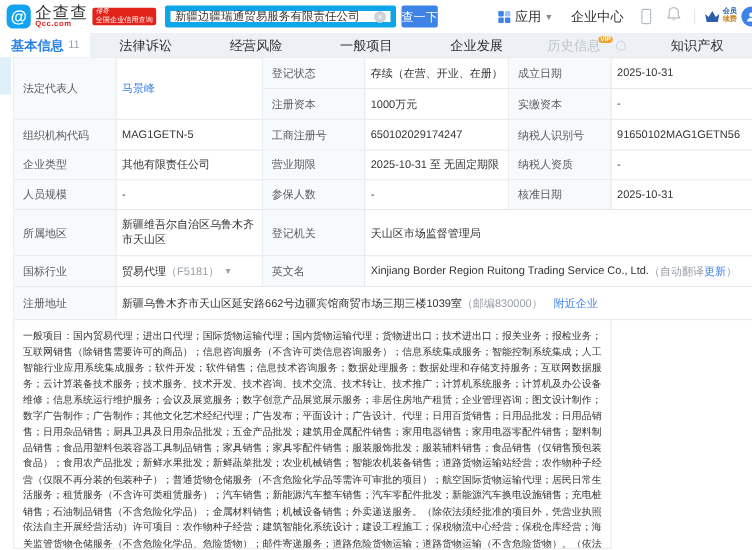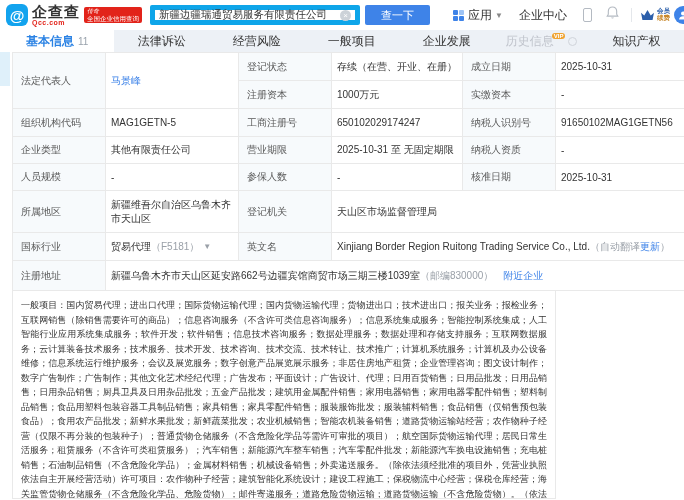--- a/index.html
+++ b/index.html
@@ -6,33 +6,33 @@
   html,body { width:684px; height:500px; overflow:hidden; background:#fff;
     font-family:"Liberation Sans","DejaVu Sans",sans-serif; color:#333; }
 
   
   .header { height:30px; display:flex; align-items:center; padding-left:6px;
     background:#fff; position:relative; }
   .logo-wrap { display:flex; align-items:center; }
   .logo-icon { width:22px; height:22px; border-radius:6px; background:#12a3ee; color:#fff;
     font-size:15px; font-weight:bold; display:flex; align-items:center; justify-content:center; }
   .brand-col { margin-left:4px; line-height:1; }
-  .brand-name { font-size:15px; font-weight:bold; color:#333; letter-spacing:1px; }
+  .brand-name { font-size:15px; font-weight:normal; color:#333; letter-spacing:1px; }
   .brand-domain { font-size:7px; color:#e2231a; font-weight:bold; letter-spacing:.5px; }
   .brand-badge { margin-left:4px; background:#e2231a; color:#fff; border-radius:2px;
     padding:1px 3px; line-height:1.1; }
   .badge-top { font-size:6px; display:block; font-style:italic; }
   .badge-main { font-size:6.5px; display:block; white-space:nowrap; }
   .search-box { margin-left:8px; width:210px; height:20px; border:5px solid #0ea5e9;
     border-radius:2px; display:flex; align-items:center; padding:0 4px; }
   .search-input { border:none; outline:none; flex:1; font-size:10.5px; color:#333;
     font-family:inherit; background:transparent; }
   .clear-icon { width:11px; height:11px; border-radius:50%; background:#ccd2d8; color:#fff;
     font-size:8px; line-height:11px; text-align:center; }
-  .search-btn { margin-left:5px; height:20px; padding:0 16px; background:#3e83e8; color:#fff;
+  .search-btn { margin-left:5px; height:20px; padding:0 0; background:#3e83e8; color:#fff;
     border:none; border-radius:2px; font-size:11px; font-family:inherit; }
   .hdr-right { margin-left:auto; display:flex; align-items:center; }
   .hdr-item { display:flex; align-items:center; font-size:12px; color:#333; margin-right:16px; }
   .grid-icon { width:11px; height:11px; margin-right:4px; display:grid;
     grid-template-columns:5px 5px; grid-template-rows:5px 5px; gap:1px; }
   .grid-icon i { background:#3e83e8; border-radius:1px; }
   .grid-icon i:nth-child(2){ background:#9dc3f5; }
   .caret { font-size:8px; color:#888; margin-left:3px; }
   .phone-icon { width:9px; height:14px; border:1px solid #b4bac2; border-radius:2px; margin-right:14px; }
   .bell-icon { margin-right:12px; }
@@ -41,21 +41,21 @@
   .member-txt { margin-left:2px; line-height:1.05; }
   .member-line1 { display:block; font-size:6.5px; color:#2c5faa; font-weight:bold; }
   .member-line2 { display:block; font-size:6.5px; color:#c8872a; font-weight:bold; }
   .service-icon { width:18px; height:18px; border-radius:50%; background:#3e83e8;
     margin-right:-8px; display:flex; align-items:center; justify-content:center; }
 
   
   .tabbar { height:22px; background:#edf1f6; display:flex; align-items:stretch; }
   .tab { flex:1; display:flex; align-items:center; justify-content:center; font-size:12px;
     color:#333; white-space:nowrap; position:relative; }
-  .tab.active { flex:0 0 auto; padding:0 26px; background:#fff; color:#2a82e4; font-weight:bold; }
+  .tab.active { flex:0 0 auto; padding:0 10px; background:#fff; color:#2a82e4; font-weight:bold; }
   .tab-count { font-size:10px; color:#99a2ac; margin-left:4px; font-weight:normal; }
   .tab.disabled { color:#c0c4cc; }
   .vip-badge { background:#f0a32f; color:#fff; font-size:6px; font-weight:bold; border-radius:3px;
     padding:0px 2px; position:relative; top:-5px; left:-2px; }
   .info-circle { width:9px; height:9px; border-radius:50%; border:1px solid #d0d4da; margin-left:1px; }
 
   
   .left-strip { position:absolute; left:0; top:52px; width:10px; height:34px; background:#dff0fa; }
 
   

